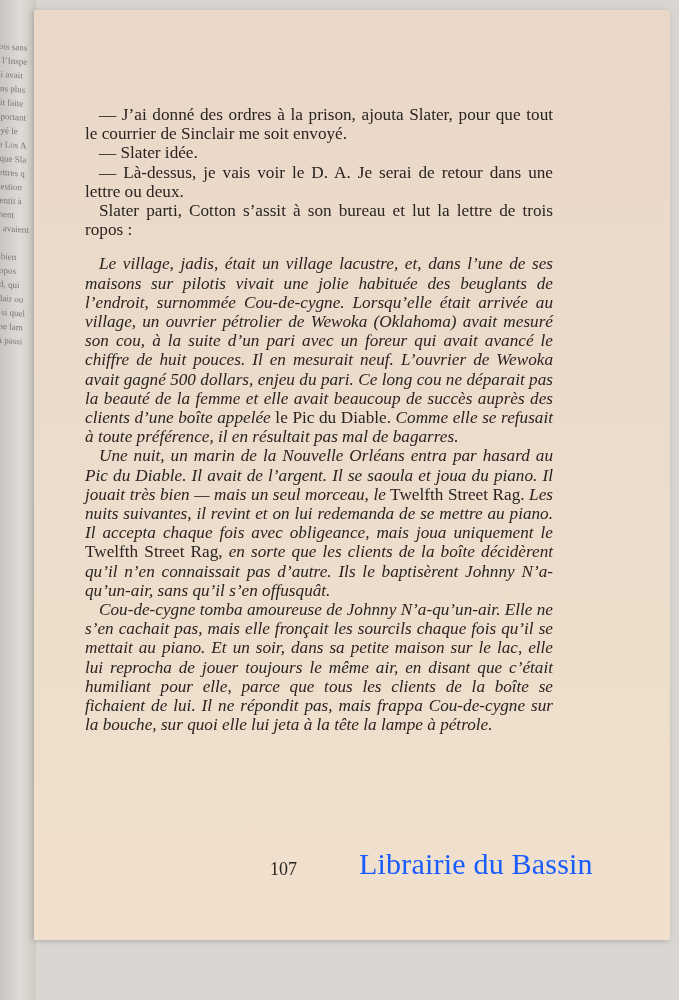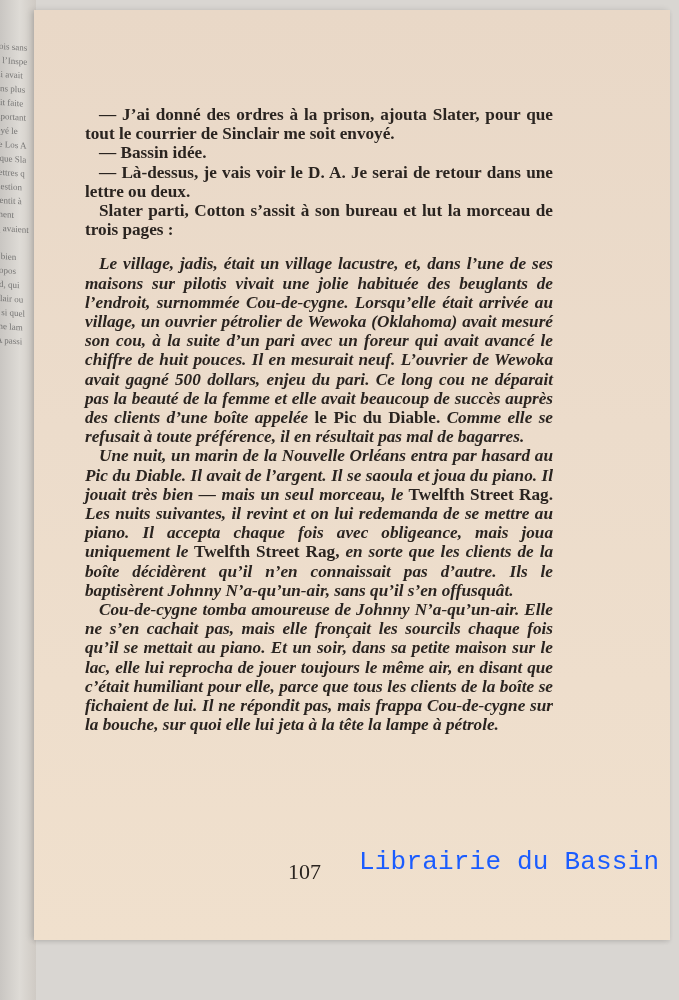--- a/index.html
+++ b/index.html
@@ -22,32 +22,32 @@
     .page {
       position: absolute; left: 34px; top: 10px; width: 636px; height: 930px;
       background: linear-gradient(180deg, #e9d8c7 0%, #ecdccb 45%, #f0e0cd 100%);
       box-shadow: -3px 0 6px rgba(0,0,0,.12), 0 2px 4px rgba(0,0,0,.08);
     }
     .text-block {
       position: absolute; left: 51px; top: 95px; width: 468px;
       font-size: 17.2px; line-height: 19.2px; color: #2a2420;
       text-align: justify;
     }
-    .text-block p { margin: 0; text-indent: 0; font-weight: bold; }
+    .text-block p { margin: 0; text-indent: 0; }
     .text-block p.indent { text-indent: 14px; }
     .gap { height: 15px; }
     .it { font-style: italic; }
     .page-number {
-      position: absolute; left: 254px; top: 849px;
-      font-size: 22px; color: #2a2420;
+      position: absolute; left: 236px; top: 849px;
+      font-size: 18px; color: #2a2420;
     }
     .watermark {
       position: absolute; left: 325px; top: 837px;
-      font-family: Liberation Mono, monospace;
-      font-size: 26px; color: #1a5cff; letter-spacing: 0.2px;
+      font-family: Liberation Serif, serif;
+      font-size: 30px; color: #1a5cff; letter-spacing: 0.2px;
     }
   </style>
 </head>
 <body>
 
 <div class="left-page">
   <div class="ghost" style="top:40px" id="ghost">
       <div>fois sans</div>
       <div>à l’Inspe</div>
       <div>ui avait</div>
@@ -69,23 +69,23 @@
       <div>clair ou</div>
       <div>r si quel</div>
       <div>me lam</div>
       <div>A passi</div>
     </div>
 </div>
 
 <div class="page">
   <div class="text-block">
     <p class="indent">— J’ai donné des ordres à la prison, ajouta Slater, pour que tout le courrier de Sinclair me soit envoyé.</p>
-    <p class="indent">— Bassin idée.</p>
+    <p class="indent">— Slater idée.</p>
     <p class="indent">— Là-dessus, je vais voir le D. A. Je serai de retour dans une lettre ou deux.</p>
-    <p class="indent">Slater parti, Cotton s’assit à son bureau et lut la morceau de trois pages :</p>
+    <p class="indent">Slater parti, Cotton s’assit à son bureau et lut la lettre de trois ropos :</p>
     <div class="gap"></div>
     <p class="indent"><span class="it">Le village, jadis, était un village lacustre, et, dans l’une de ses maisons sur pilotis vivait une jolie habituée des beuglants de l’endroit, surnommée Cou-de-cygne. Lorsqu’elle était arrivée au village, un ouvrier pétrolier de Wewoka (Oklahoma) avait mesuré son cou, à la suite d’un pari avec un foreur qui avait avancé le chiffre de huit pouces. Il en mesurait neuf. L’ouvrier de Wewoka avait gagné 500 dollars, enjeu du pari. Ce long cou ne déparait pas la beauté de la femme et elle avait beaucoup de succès auprès des clients d’une boîte appelée</span><span> le Pic du Diable.</span><span class="it"> Comme elle se refusait à toute préférence, il en résultait pas mal de bagarres.</span></p>
     <p class="indent"><span class="it">Une nuit, un marin de la Nouvelle Orléans entra par hasard au Pic du Diable. Il avait de l’argent. Il se saoula et joua du piano. Il jouait très bien — mais un seul morceau, le</span><span> Twelfth Street Rag.</span><span class="it"> Les nuits suivantes, il revint et on lui redemanda de se mettre au piano. Il accepta chaque fois avec obligeance, mais joua uniquement le</span><span> Twelfth Street Rag,</span><span class="it"> en sorte que les clients de la boîte décidèrent qu’il n’en connaissait pas d’autre. Ils le baptisèrent Johnny N’a-qu’un-air, sans qu’il s’en offusquât.</span></p>
     <p class="indent it">Cou-de-cygne tomba amoureuse de Johnny N’a-qu’un-air. Elle ne s’en cachait pas, mais elle fronçait les sourcils chaque fois qu’il se mettait au piano. Et un soir, dans sa petite maison sur le lac, elle lui reprocha de jouer toujours le même air, en disant que c’était humiliant pour elle, parce que tous les clients de la boîte se fichaient de lui. Il ne répondit pas, mais frappa Cou-de-cygne sur la bouche, sur quoi elle lui jeta à la tête la lampe à pétrole.</p>
   </div>
   <div class="page-number">107</div>
   <div class="watermark">Librairie du Bassin</div>
 </div>
 
 </body></html>

